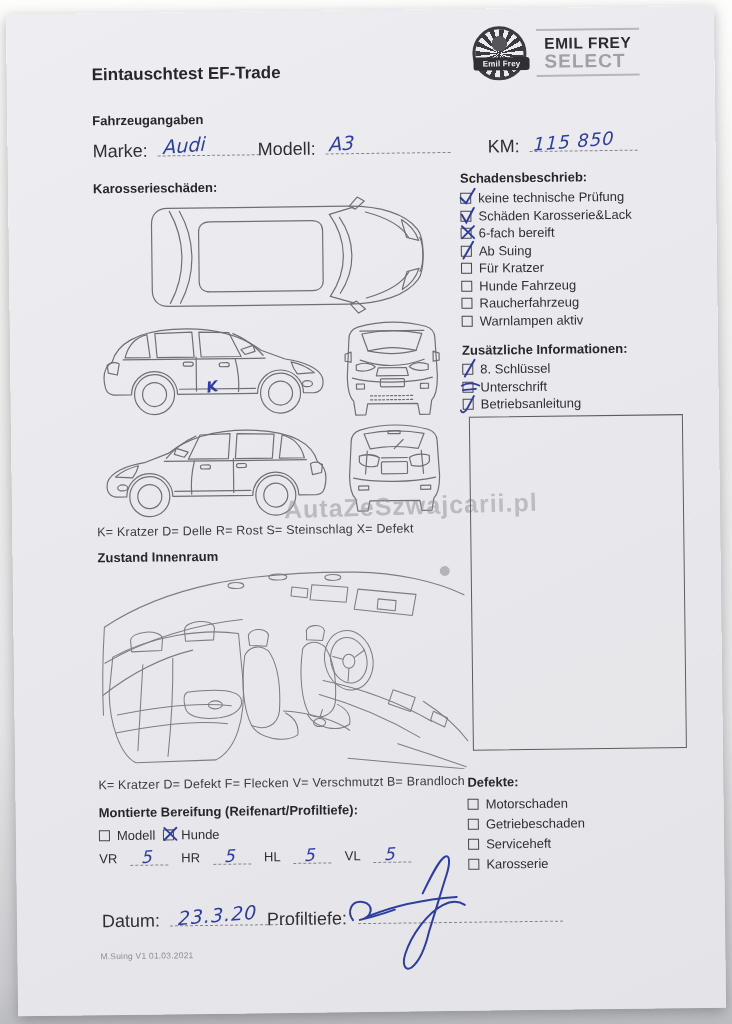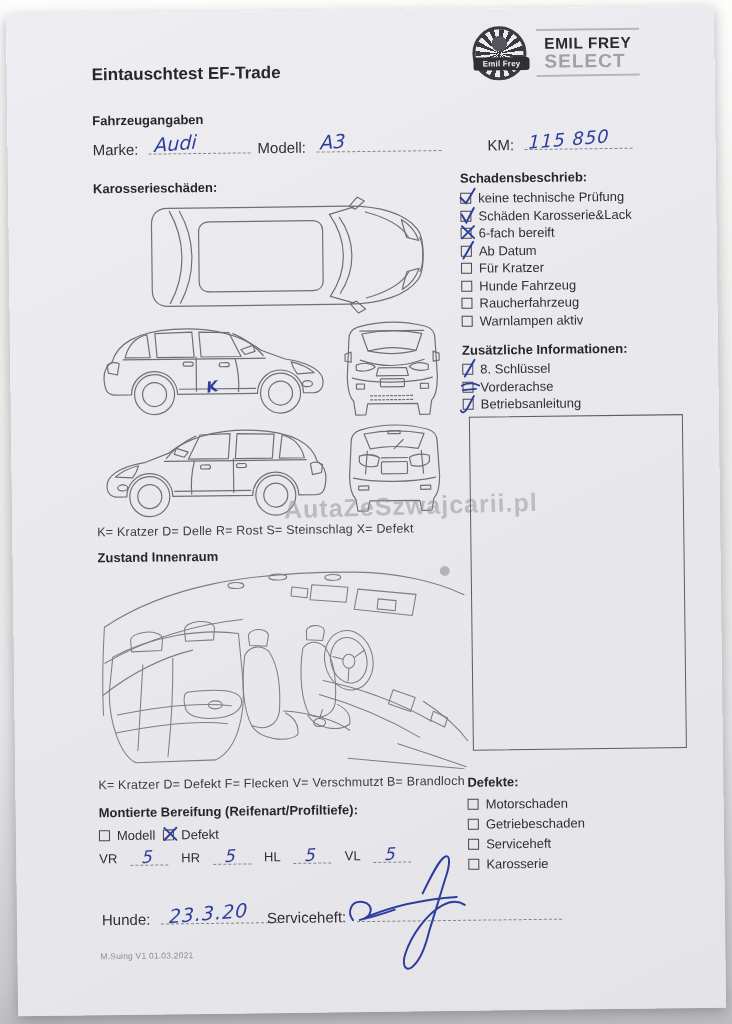--- a/index.html
+++ b/index.html
@@ -14,21 +14,21 @@
     transform:rotate(-0.7deg);transform-origin:50% 50%;
     box-shadow:0 4px 14px rgba(50,50,60,.35);
   }
   .abs{position:absolute}
   .h1{font-size:17px;font-weight:bold;color:#26262c}
   .h2{font-size:13px;font-weight:bold;color:#26262c}
   .lbl{font-size:13px;color:#2e2e35}
   .legend{font-size:12.5px;color:#3a3a41;letter-spacing:.2px}
   .dash{display:inline-block;border-bottom:1.5px dashed #85858c;position:relative;vertical-align:baseline}
   .hand{font-family:"DejaVu Sans",sans-serif;font-style:italic;color:#2e3e9e;display:inline-block;transform:rotate(-4deg) skewX(-7deg);white-space:nowrap}
-  .fieldrow span.flabel{font-size:15px;color:#2e2e35}
+  .fieldrow span.flabel{font-size:18px;color:#2e2e35}
   .cbrow{display:flex;align-items:center;gap:7px;height:17.5px;position:relative}
   .cbrow.tall{height:20px}
   .cb{width:11px;height:11px;border:1.5px solid #45454d;flex:0 0 11px;position:relative}
   .pen{position:absolute;left:-4px;top:-7px;width:22px;height:22px;pointer-events:none}
   .pen svg{width:100%;height:100%;overflow:visible}
   .rightcol{left:452px;top:162px;width:238px}
   .notesbox{margin:3px 0 0 6px;width:214px;height:334px;border:1.2px solid #5c5c63;background:rgba(255,255,255,.04)}
   .wm{font-size:25px;font-weight:bold;color:rgba(147,147,156,.55);letter-spacing:1px;white-space:nowrap;transform:rotate(-1deg)}
   .foot{font-size:8.5px;color:#8c8c93;letter-spacing:.2px}
   .kmark{font-family:"DejaVu Sans",sans-serif;font-style:italic;font-weight:bold;font-size:15px;color:#2e3e9e;transform:rotate(-8deg)}
@@ -237,21 +237,21 @@
         
       </span>
       <span class="lbl">Modell</span>
     </span>
     <span class="cbrow">
       <span class="cb">
         <span class="pen"><svg viewBox="0 0 20 20">
               <path d="M4,4 L15,15 M15,4 L4,15" stroke="#2e3e9e" stroke-width="1.7" fill="none" stroke-linecap="round"></path>
             </svg></span>
       </span>
-      <span class="lbl">Defekt</span>
+      <span class="lbl">Hunde</span>
     </span>
   </div>
   <div class="abs tirerow" style="left:83px;top:838px">
     <span class="tlabel">VR</span>
     <span class="dash" style="width:38px">
         <span class="hand" style="position:absolute;left:12px;top:-18px;font-size:17px">5</span>
       </span>
     <span class="tlabel">HR</span>
     <span class="dash" style="width:38px">
         <span class="hand" style="position:absolute;left:12px;top:-18px;font-size:17px">5</span>
@@ -292,21 +292,21 @@
             </svg></span>
         </span>
       <span class="lbl">6-fach bereift</span>
     </div>
     <div class="cbrow">
       <span class="cb">
           <span class="pen"><svg viewBox="0 0 20 20">
               <path d="M14,2 L5,17" stroke="#2e3e9e" stroke-width="1.8" fill="none" stroke-linecap="round"></path>
             </svg></span>
         </span>
-      <span class="lbl">Ab Datum</span>
+      <span class="lbl">Ab Suing</span>
     </div>
     <div class="cbrow">
       <span class="cb"></span>
       <span class="lbl">Für Kratzer</span>
     </div>
     <div class="cbrow">
       <span class="cb"></span>
       <span class="lbl">Hunde Fahrzeug</span>
     </div>
     <div class="cbrow">
@@ -326,21 +326,21 @@
             </svg></span>
         </span>
       <span class="lbl">8. Schlüssel</span>
     </div>
     <div class="cbrow">
       <span class="cb">
           <span class="pen"><svg viewBox="0 0 20 20">
               <path d="M2,9 C8,6 14,7 18,9 M3,13 L15,12" stroke="#2e3e9e" stroke-width="1.6" fill="none" stroke-linecap="round"></path>
             </svg></span>
         </span>
-      <span class="lbl">Vorderachse</span>
+      <span class="lbl">Unterschrift</span>
     </div>
     <div class="cbrow">
       <span class="cb">
           <span class="pen"><svg viewBox="0 0 20 20">
               <path d="M13,3 L7,14 C5,18 2,19 1,16" stroke="#2e3e9e" stroke-width="1.7" fill="none" stroke-linecap="round"></path>
             </svg></span>
         </span>
       <span class="lbl">Betriebsanleitung</span>
     </div>
 
@@ -359,27 +359,27 @@
       <span class="cb"></span>
       <span class="lbl">Serviceheft</span>
     </div>
     <div class="cbrow tall">
       <span class="cb"></span>
       <span class="lbl">Karosserie</span>
     </div>
   </div>
 
   <div class="abs fieldrow" style="left:85px;top:898px">
-    <span class="flabel">Hunde:</span>
+    <span class="flabel">Datum:</span>
     <span class="dash" style="width:118px;margin-left:6px">
       <span class="hand" style="position:absolute;left:8px;top:-21px;font-size:19px;letter-spacing:1px">23.3.20</span>
     </span>
   </div>
   <div class="abs fieldrow" style="left:250px;top:898px">
-    <span class="flabel">Serviceheft:</span>
+    <span class="flabel">Profiltiefe:</span>
     <span class="dash" style="width:205px;margin-left:6px"></span>
   </div>
   <svg class="abs" style="left:322px;top:838px" width="140" height="125" viewBox="0 0 140 125">
     <g stroke="#2e3e9e" stroke-width="2" fill="none" stroke-linecap="round">
       <path d="M14,72 C8,64 12,52 24,54 C36,56 34,70 20,72 C30,70 44,66 56,62"></path>
       <path d="M30,68 C55,58 85,52 118,50"></path>
       <path d="M84,46 C92,30 100,14 106,10 C112,6 112,16 108,28 C102,46 96,66 90,84 C86,100 80,114 72,120 C66,124 62,118 66,106 C72,88 88,66 104,58 C112,54 120,54 126,58"></path>
     </g>
   </svg>
 

